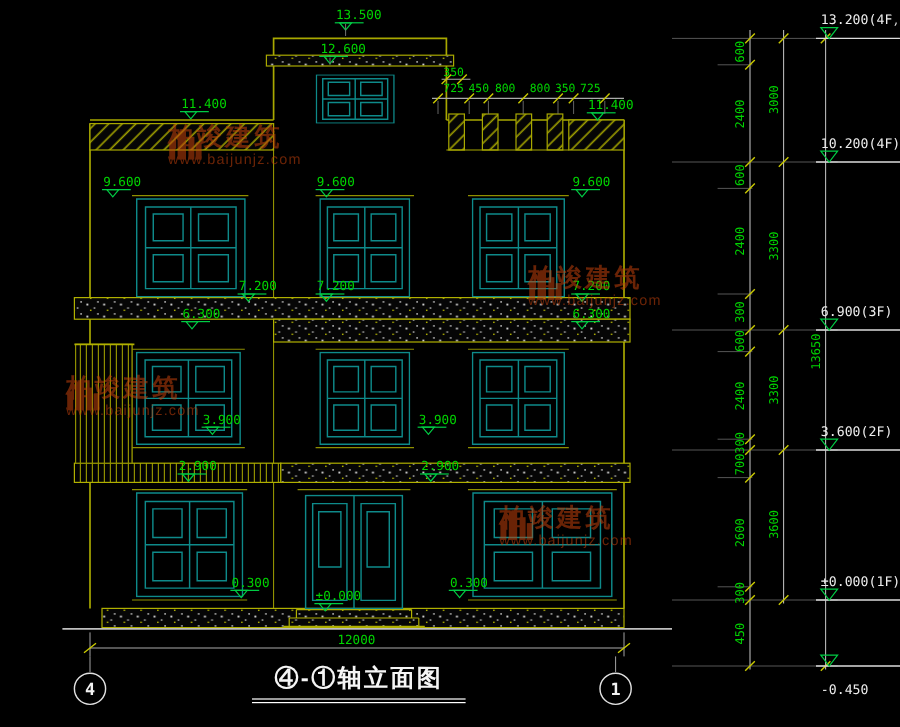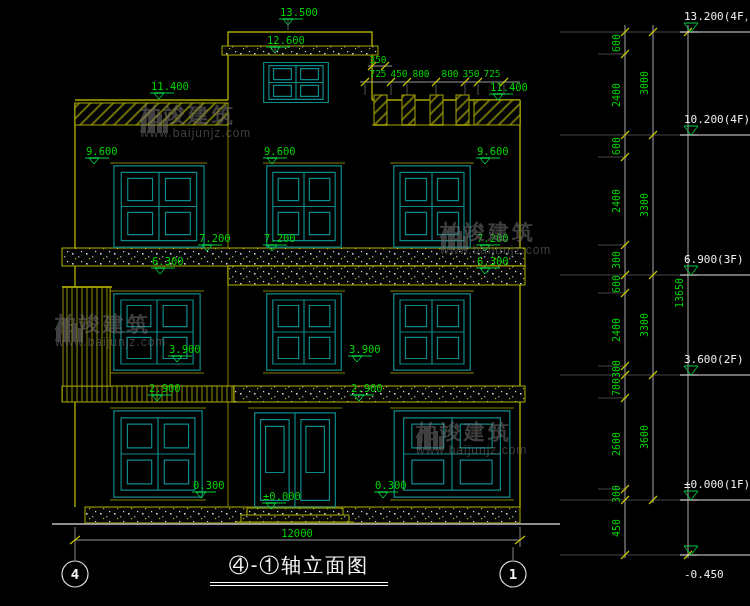--- a/index.html
+++ b/index.html
@@ -5,25 +5,25 @@
   html,body{margin:0;padding:0;background:#000;}
   .canvas{position:relative;width:750px;height:606px;background:#000;overflow:hidden;
           font-family:"Liberation Sans",sans-serif;border-radius:32px;}
   svg{position:absolute;left:0;top:0;}
   svg text{user-select:none;}
   .dim{font:10.5px "DejaVu Sans Mono",monospace;fill:#00d400;}
   .dim-s{font:9.5px "DejaVu Sans Mono",monospace;fill:#00d400;}
   .rot{font:10px "DejaVu Sans Mono",monospace;fill:#00d400;}
   .rlabel{font:11px "DejaVu Sans Mono",monospace;fill:#ededed;}
   .axis-num{font:bold 14px "DejaVu Sans Mono",monospace;fill:#f2f2f2;}
-  .wm{position:absolute;display:flex;align-items:center;gap:8px;color:#737373;opacity:.55;pointer-events:none;}
+  .wm{position:absolute;display:flex;align-items:center;gap:8px;color:#c2410c;opacity:.55;pointer-events:none;}
   .wm-brand{font-size:21px;font-weight:bold;letter-spacing:3px;line-height:1.1;}
   .wm-url{font-size:12px;letter-spacing:1px;}
   .title{position:absolute;left:210px;top:552px;width:178px;text-align:center;color:#f5f5f5;
-         font-size:20px;font-weight:normal;letter-spacing:2px;padding-bottom:3px;
+         font-size:20px;font-weight:bold;letter-spacing:2px;padding-bottom:3px;
          border-bottom:4px double #fff;}
 </style>
 </head>
 <body>
 
 <div class="canvas">
 
 <svg width="750" height="606" viewBox="0 0 750 606">
   <defs>
     <pattern id="hatch" width="8" height="8" patternUnits="userSpaceOnUse" patternTransform="rotate(45)">

